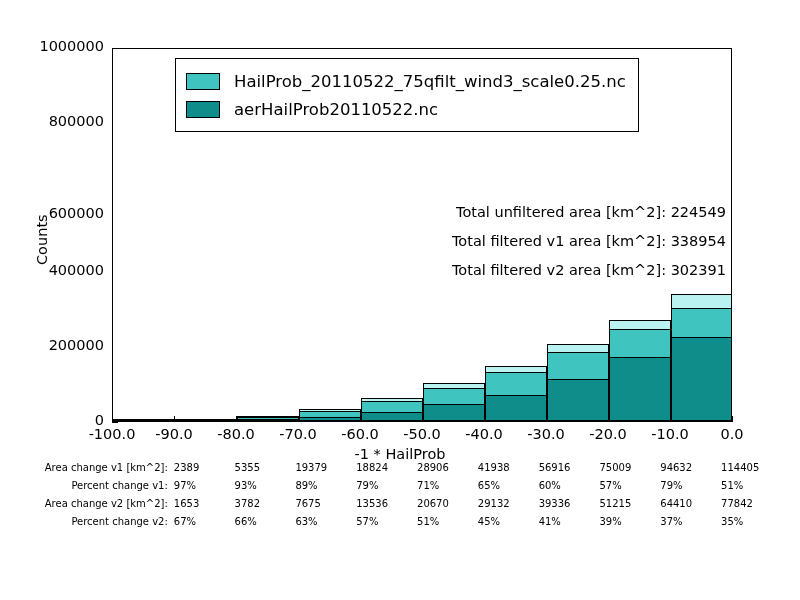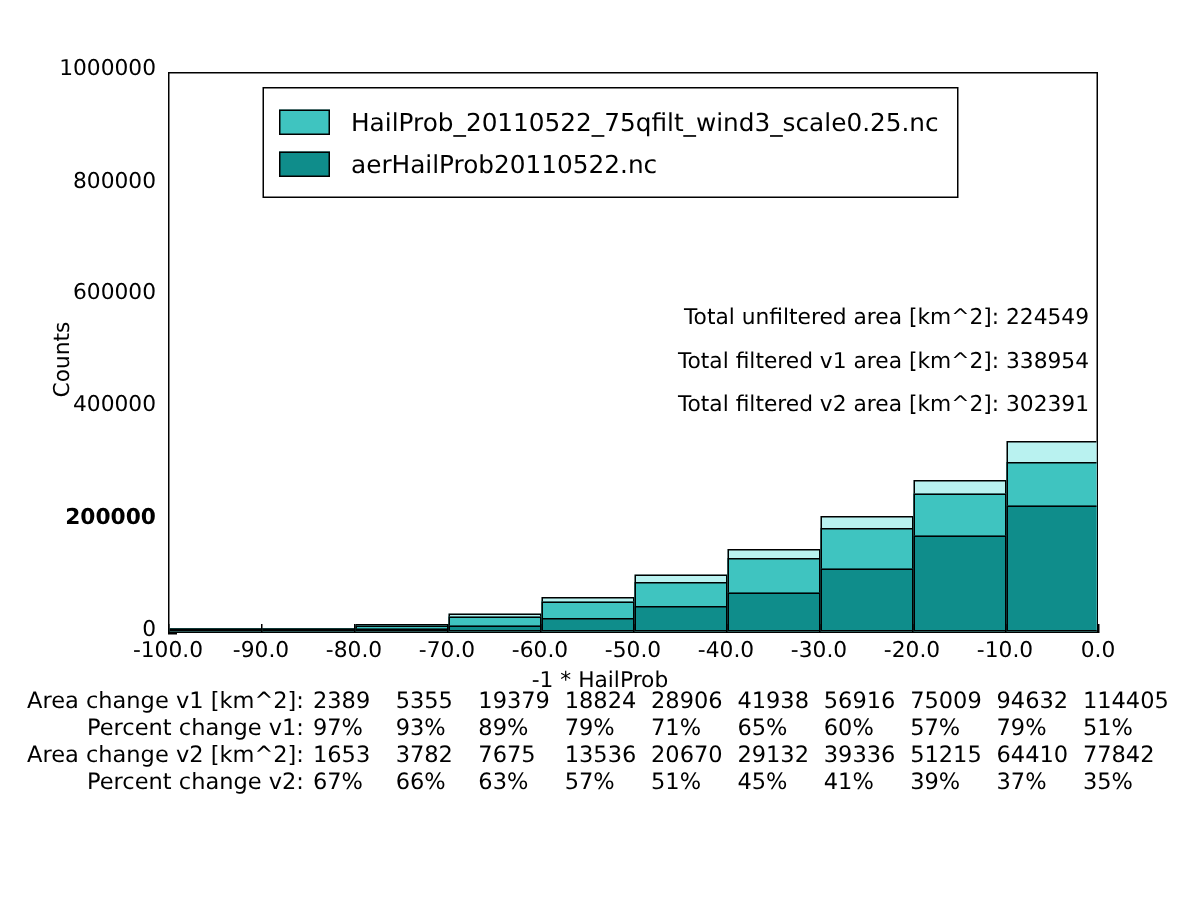--- a/index.html
+++ b/index.html
@@ -148,21 +148,21 @@
     font-size: 14.5px;
     line-height: 29px;
   }
 
   
   #stats-table {
     position: absolute;
     left: 18px;
     top: 458px;
     width: 764px;
-    font-size: 15px;
+    font-size: 10px;
     border-collapse: collapse;
   }
   #stats-table td {
     padding: 0;
     height: 18px;
     white-space: nowrap;
   }
   #stats-table td.rowhead {
     text-align: right;
     padding-right: 6px;
@@ -177,25 +177,25 @@
 <body>
 
 <div id="stage">
 
 
   <div id="ylabel" style="left:34px; top:265px;">Counts</div>
 
   <div id="yticks-layer">
       <div class="ytick-label" style="left: 16px; width: 88px; top: 412px; right: auto;">0</div>
       <div class="ytick" style="left: 112px; top: 422px;"></div>
-      <div class="ytick-label" style="left: 16px; width: 88px; top: 337.2px; right: auto; font-weight: bold;">200000</div>
+      <div class="ytick-label" style="left: 16px; width: 88px; top: 337.2px; right: auto;">200000</div>
       <div class="ytick" style="left: 112px; top: 347.2px;"></div>
       <div class="ytick-label" style="left: 16px; width: 88px; top: 262.4px; right: auto;">400000</div>
       <div class="ytick" style="left: 112px; top: 272.4px;"></div>
-      <div class="ytick-label" style="left: 16px; width: 88px; top: 187px; right: auto;">600000</div>
+      <div class="ytick-label" style="left: 16px; width: 88px; top: 205px; right: auto;">600000</div>
       <div class="ytick" style="left: 112px; top: 197.6px;"></div>
       <div class="ytick-label" style="left: 16px; width: 88px; top: 112.8px; right: auto;">800000</div>
       <div class="ytick" style="left: 112px; top: 122.8px;"></div>
       <div class="ytick-label" style="left: 16px; width: 88px; top: 38px; right: auto;">1000000</div>
       <div class="ytick" style="left: 112px; top: 48px;"></div>
     </div>
 
   <div id="plot-frame">
     <div id="bars-layer">
         <div class="bar-group" style="left: 0px; width: 62px; height: 374px;">

